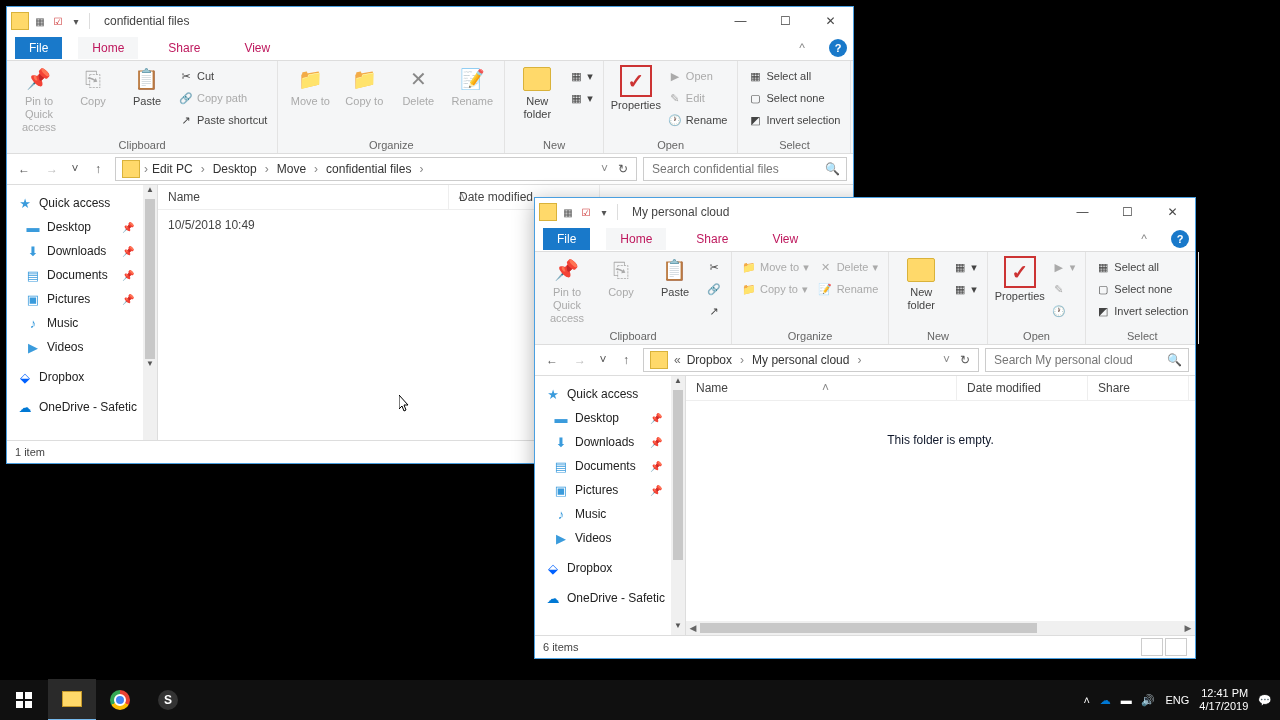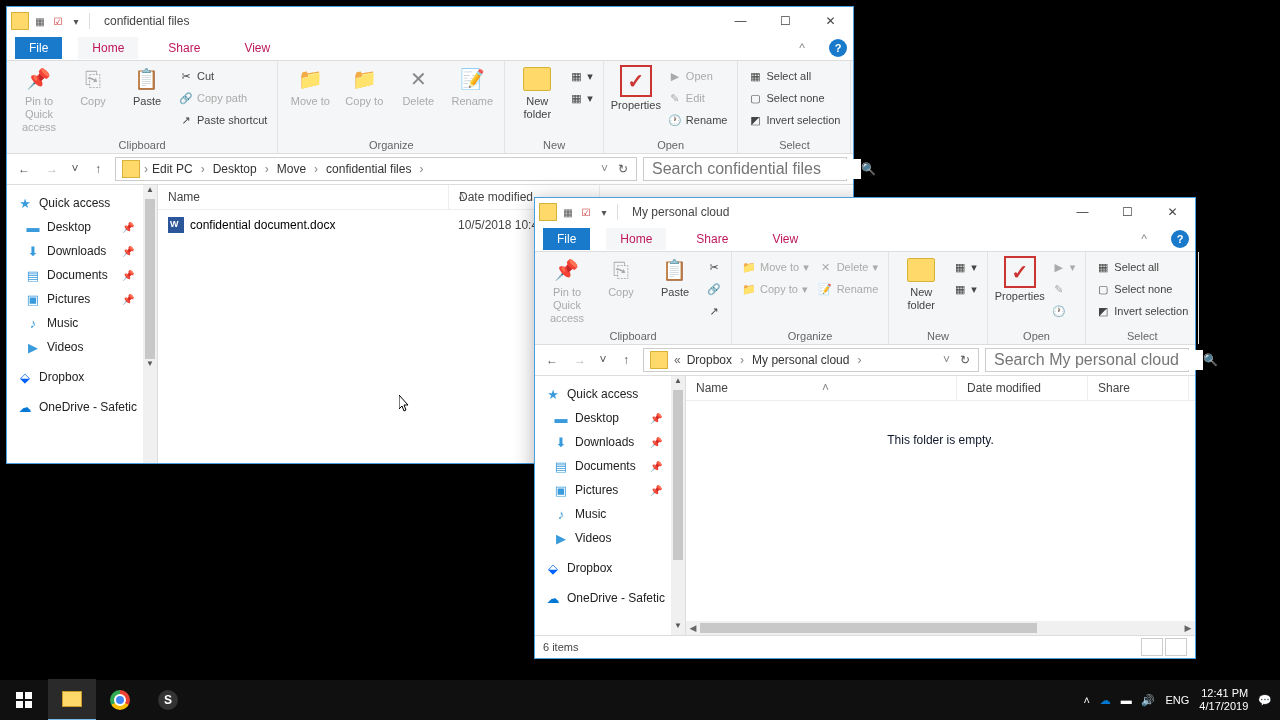--- a/index.html
+++ b/index.html
@@ -32,21 +32,21 @@
 .addr{height:30px;border-bottom:1px solid #ddd;display:flex;align-items:center;padding:0 6px;gap:6px;}
 .navbtn{width:22px;height:22px;display:flex;align-items:center;justify-content:center;color:#555;border-radius:2px;}
 .navbtn.disabled{color:#bbb;}
 .crumbbox{flex:1;height:22px;border:1px solid #ccc;display:flex;align-items:center;padding:0 2px;background:#fff;}
 .crumbbox .cicon{width:16px;height:16px;background:#ffd96a;border:1px solid #d9b23a;margin:0 4px;}
 .crumb{padding:0 4px;color:#333;display:flex;align-items:center;gap:4px;}
 .crumb::after{content:"›";color:#888;margin-left:4px;}
 .crumb:last-of-type::after{content:"";}
 .refresh{width:22px;display:flex;align-items:center;justify-content:center;color:#555;}
 .searchbox{width:190px;height:22px;border:1px solid #ccc;display:flex;align-items:center;padding:0 6px;color:#888;background:#fff;}
-.searchbox input{border:0;outline:0;flex:1;font-size:16px;color:#888;}
+.searchbox input{border:0;outline:0;flex:1;font-size:12px;color:#888;}
 .body{flex:1;display:flex;min-height:0;}
 .nav{width:150px;border-right:1px solid #ddd;overflow:hidden;position:relative;padding:6px 0;}
 .nav .scroll{position:absolute;right:0;top:0;bottom:0;width:14px;background:#f0f0f0;}
 .nav .scroll .up,.nav .scroll .dn{height:14px;text-align:center;font-size:8px;color:#555;}
 .nav .scroll .thumb{background:#c8c8c8;margin:0 2px;}
 .navitem{display:flex;align-items:center;gap:6px;padding:3px 8px 3px 18px;color:#222;height:18px;}
 .navitem.cat{padding-left:10px;font-weight:400;margin-top:6px;}
 .navitem.cat:first-child{margin-top:0;}
 .navitem .nicon{width:16px;height:16px;display:flex;align-items:center;justify-content:center;font-size:13px;}
 .navitem .pin{margin-left:auto;margin-right:14px;color:#888;font-size:10px;}
@@ -289,28 +289,27 @@
     <div class="content">
       <div class="cols">
         <div class="col" style="width:270px;">
             <span>Name</span>
             <span style="position:absolute;left:300px;color:#888;">˄</span>
           </div>
         <div class="col" style="width:130px;">Date modified</div>
       </div>
       <div class="filelist">
         <div class="frow">
-          <div class="fname" style="width:280px;">
-              <div class="ficon"></div>
-              <span>confidential document.docx</span>
-            </div>
           <div style="padding-left:10px;color:#444;">10/5/2018 10:49</div>
         </div>
       </div>
     </div>
+  </div>
+  <div class="status">
+    <span>1 item</span>
   </div>
 </div>
 
 <div class="win" style="left:534px;top:197px;width:660px;height:460px;">
   <div class="titlebar">
     <div class="ticon"></div>
     <div class="util">
       <span>▦</span>
       <span style="color:#c33;">☑</span>
       <span>▾</span>

